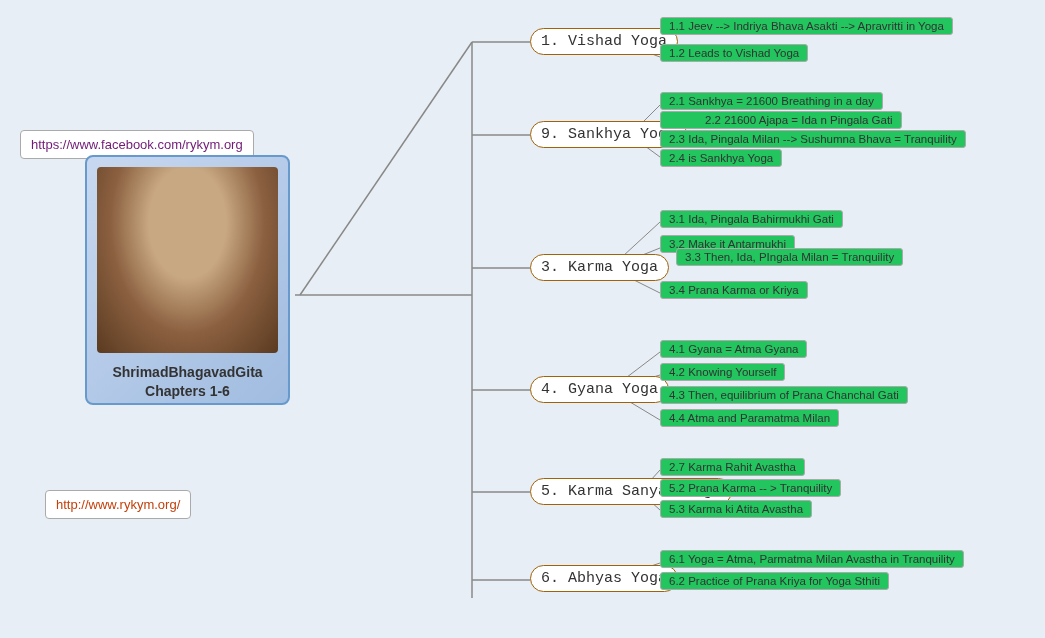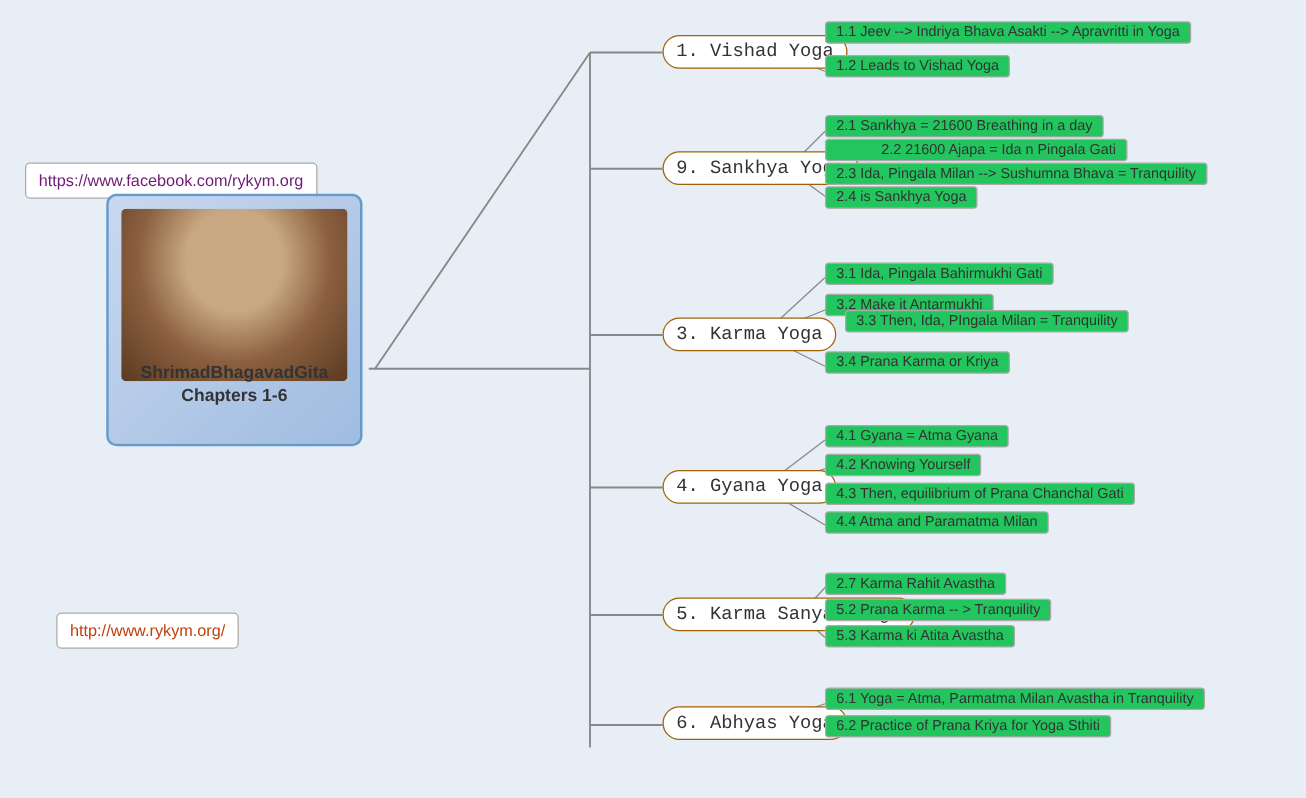--- a/index.html
+++ b/index.html
@@ -35,29 +35,29 @@
       padding: 6px 10px;
       font-size: 13px;
       color: #c2410c;
     }
 
     .portrait-box {
       position: absolute;
       top: 155px;
       left: 85px;
       width: 205px;
-      height: 202px;
+      height: 250px;
       background: linear-gradient(135deg, #c8d8f0, #a0bce0);
       border: 2px solid #6699cc;
       border-radius: 8px;
       display: flex;
       flex-direction: column;
       align-items: center;
       justify-content: flex-end;
-      padding-bottom: 28px;
+      padding-bottom: 1px;
     }
 
     .portrait-img {
       position: absolute;
       top: 10px;
       left: 10px;
       right: 10px;
       bottom: 50px;
       background: #888;
       border-radius: 4px;

